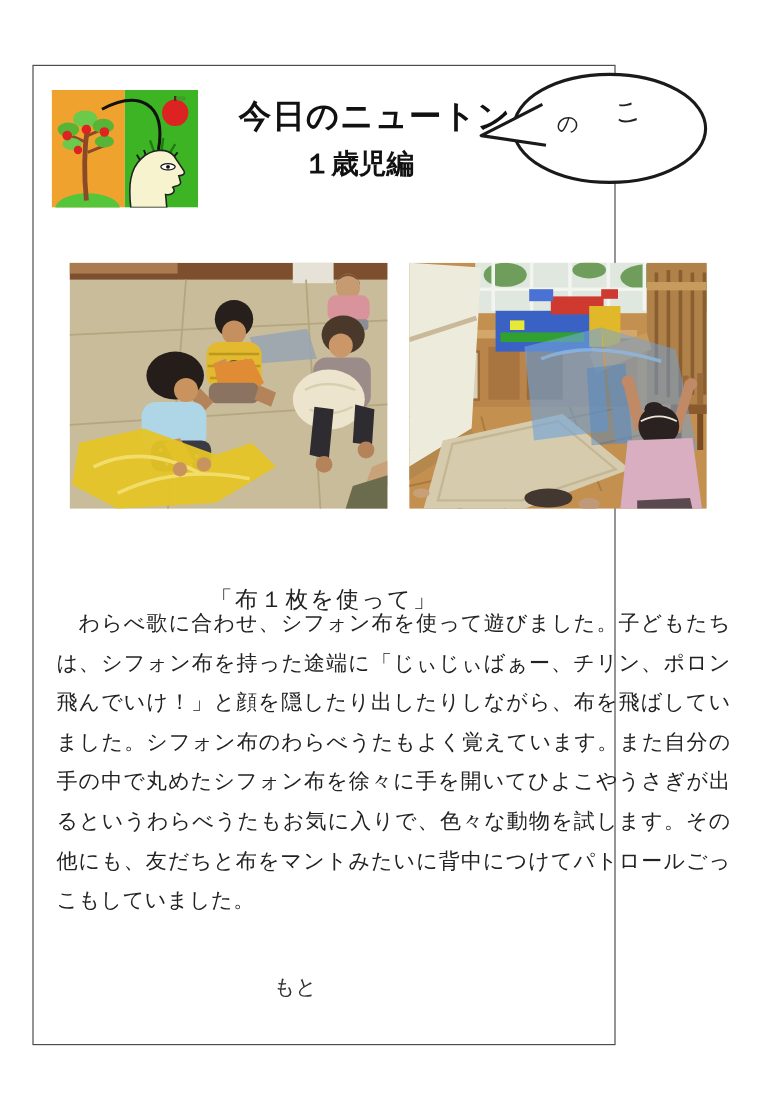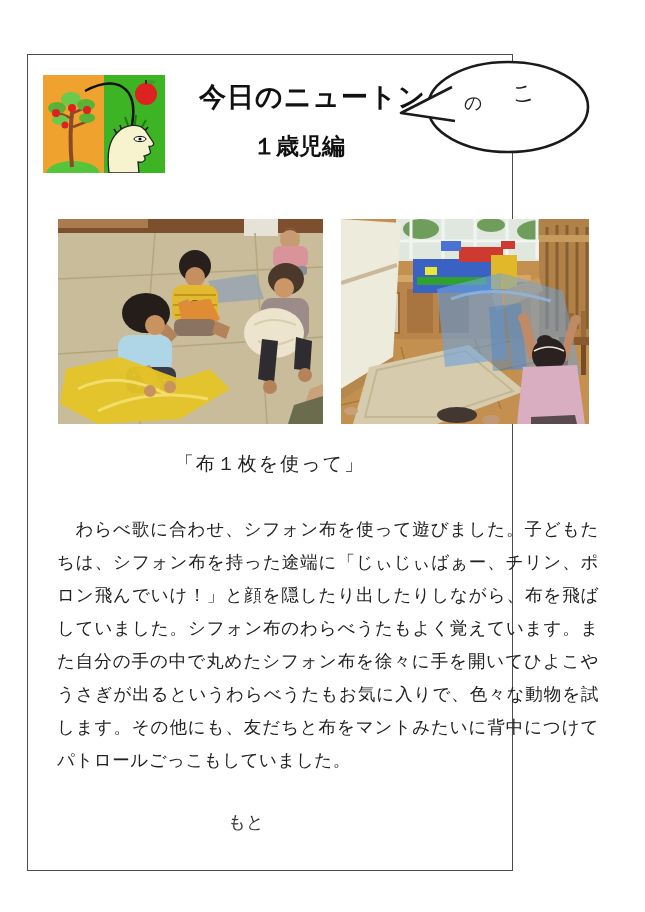--- a/index.html
+++ b/index.html
@@ -11,41 +11,41 @@
     border:1.5px solid #4d4d4d; background:#ffffff;
   }
 
   
   .logo { position:absolute; left:15px; top:20px; width:122px; height:98px; }
   .titles {
     position:absolute; left:171px; top:26px;
     font-family:"Liberation Sans","DejaVu Sans",sans-serif; font-weight:bold; color:#111;
   }
   .title    { font-size:27px; letter-spacing:1px; line-height:32px; }
-  .subtitle { font-size:23px; line-height:30px; padding-left:54px; margin-top:18px; }
+  .subtitle { font-size:23px; line-height:30px; padding-left:54px; margin-top:8px; }
   .date     { font-size:24px; line-height:31px; letter-spacing:1px; }
 
   .bubble { position:absolute; left:368px; top:2px; width:202px; height:102px; }
 
   
   .photo { position:absolute; top:164px; display:block; }
   .photo1 { left:30px;  width:265px; height:205px; }
   .photo2 { left:313px; width:248px; height:205px; }
 
   
   .article-title {
-    position:absolute; top:396px; left:0; width:100%;
+    position:absolute; top:432px; left:0; width:100%;
     text-align:center; font-size:19px; letter-spacing:2px; color:#222;
   }
   .body-text {
     position:absolute; top:440px; left:11px; width:578px;
     font-size:17.5px; line-height:33px; text-align:justify; color:#222;
     letter-spacing:0.5px;
   }
-  .body-text p { margin:18px; }
+  .body-text p { margin:8px; }
   .signature {
     position:absolute; top:755px; left:0; width:100%;
     text-align:center; padding-right:48px; font-size:17.5px; color:#333;
   }
 </style>
 </head>
 <body>
 
 <div class="sheet">
 

